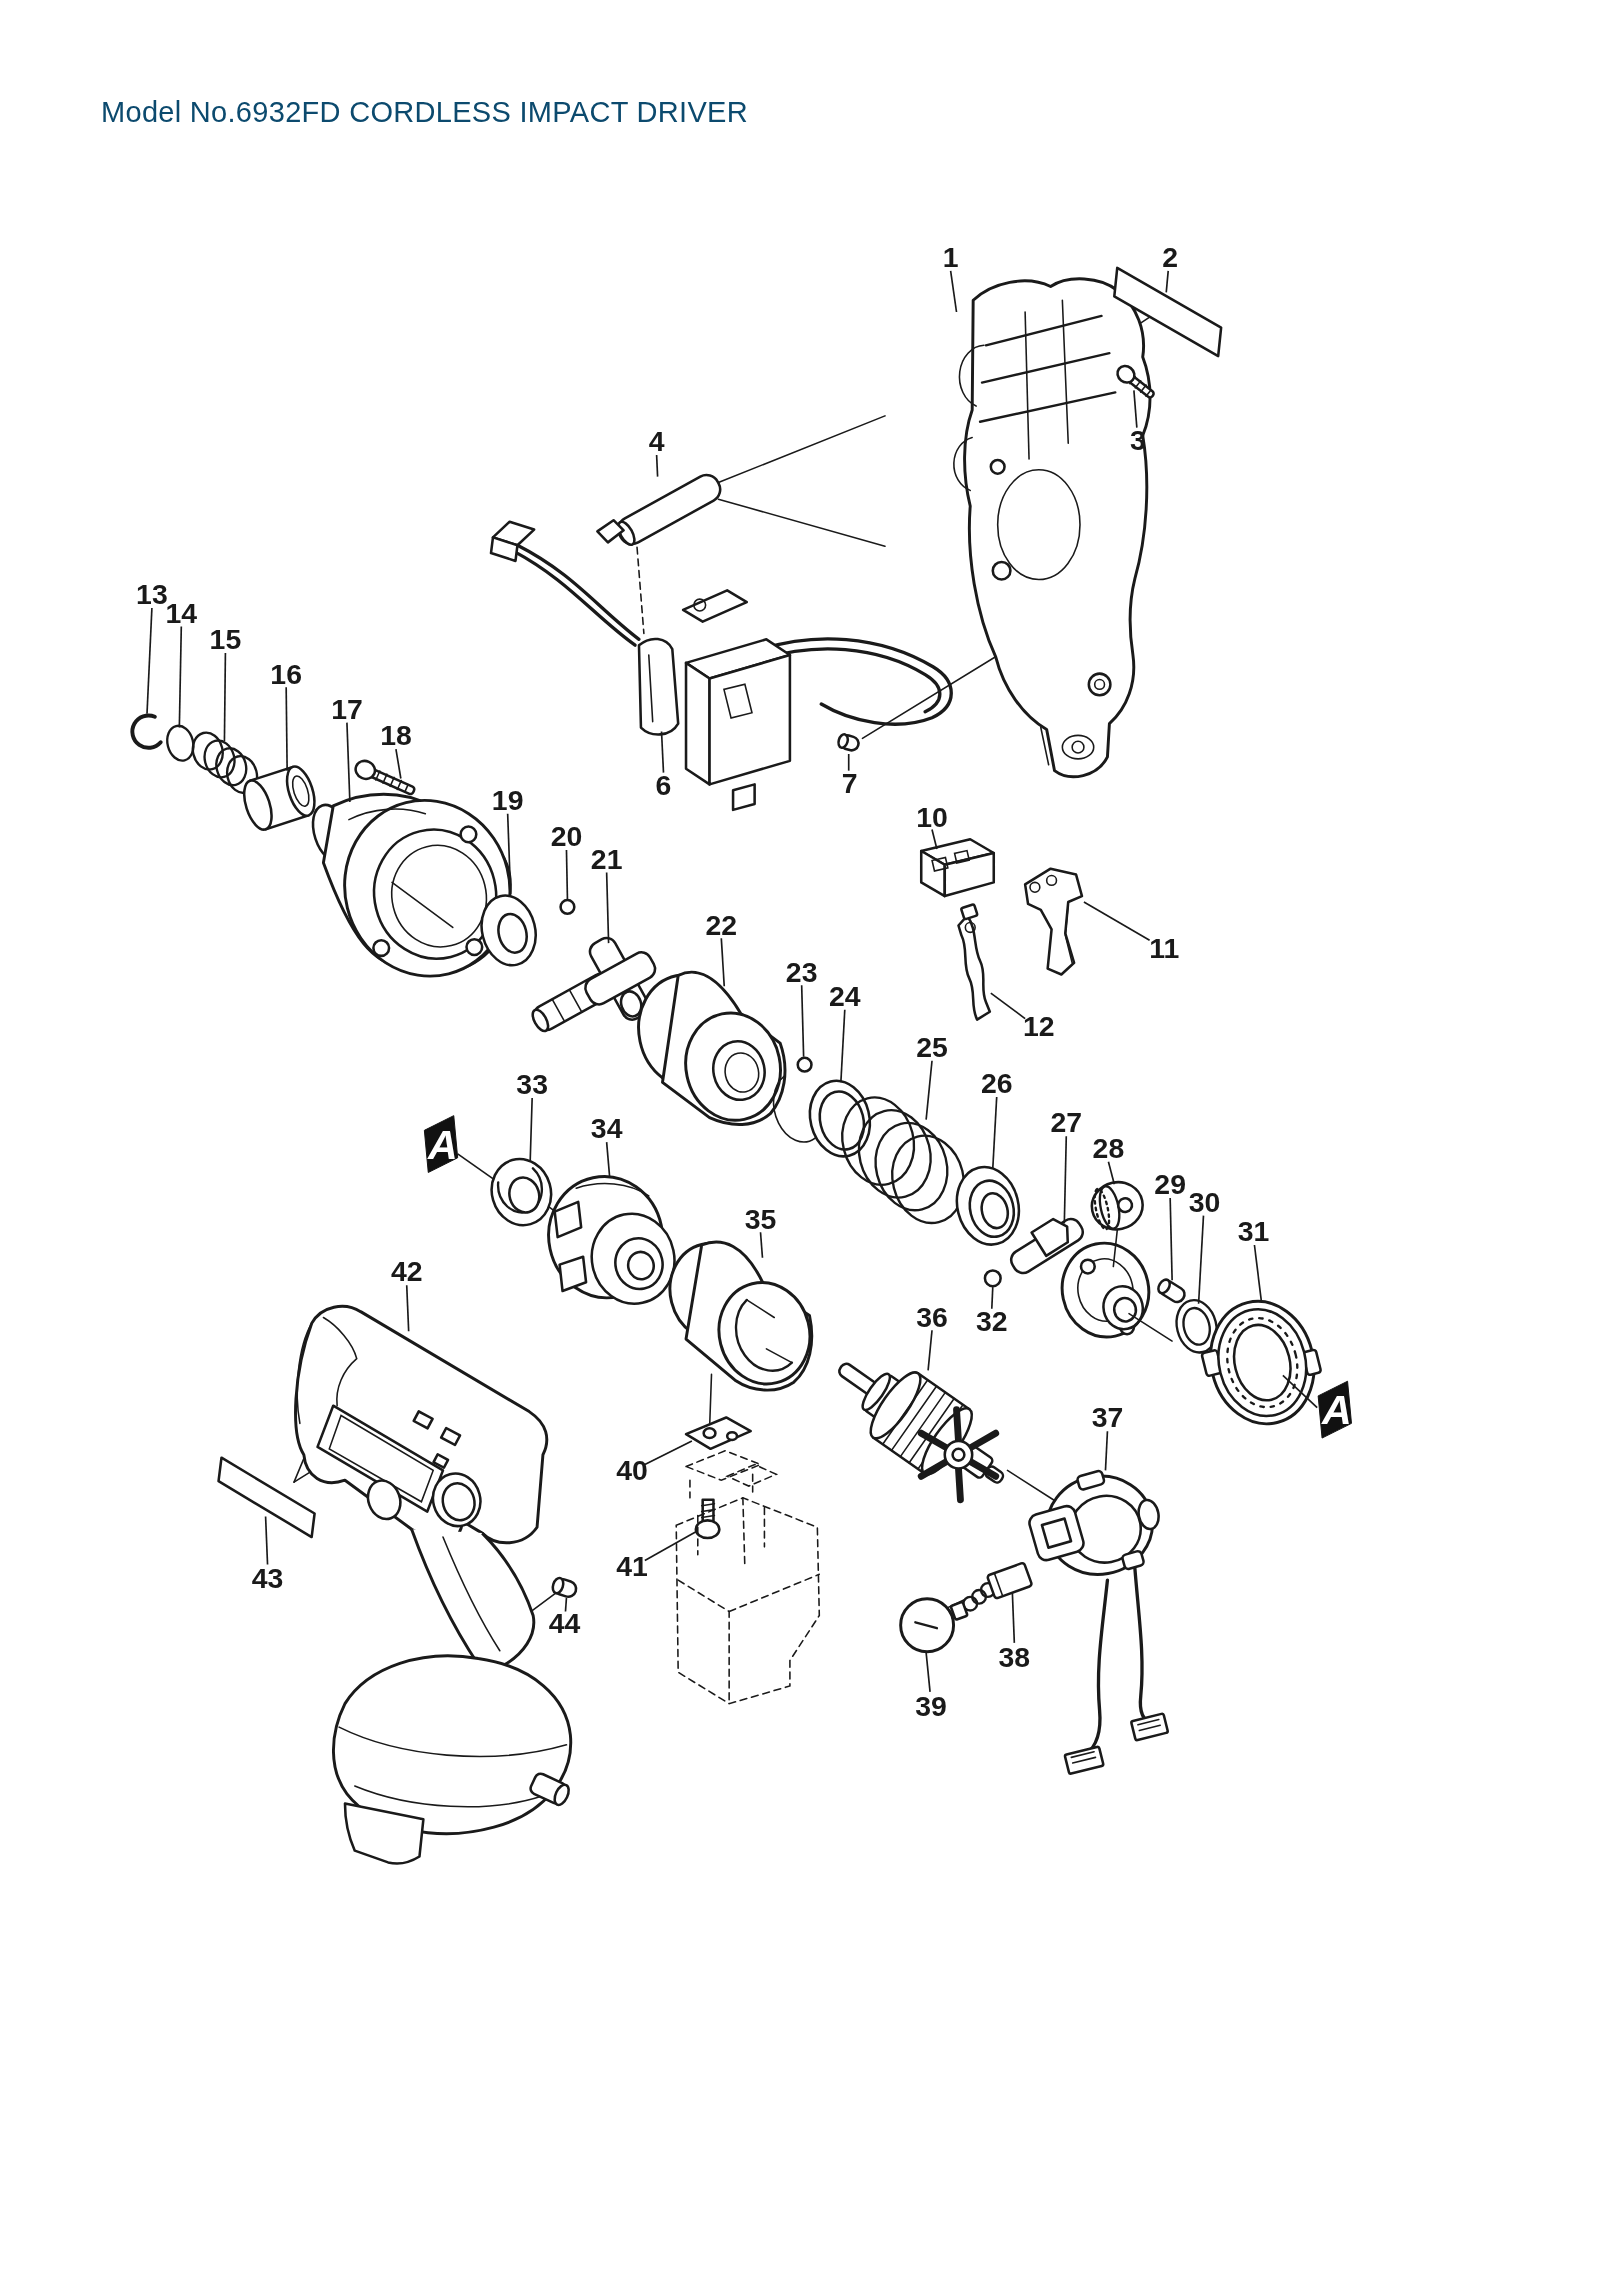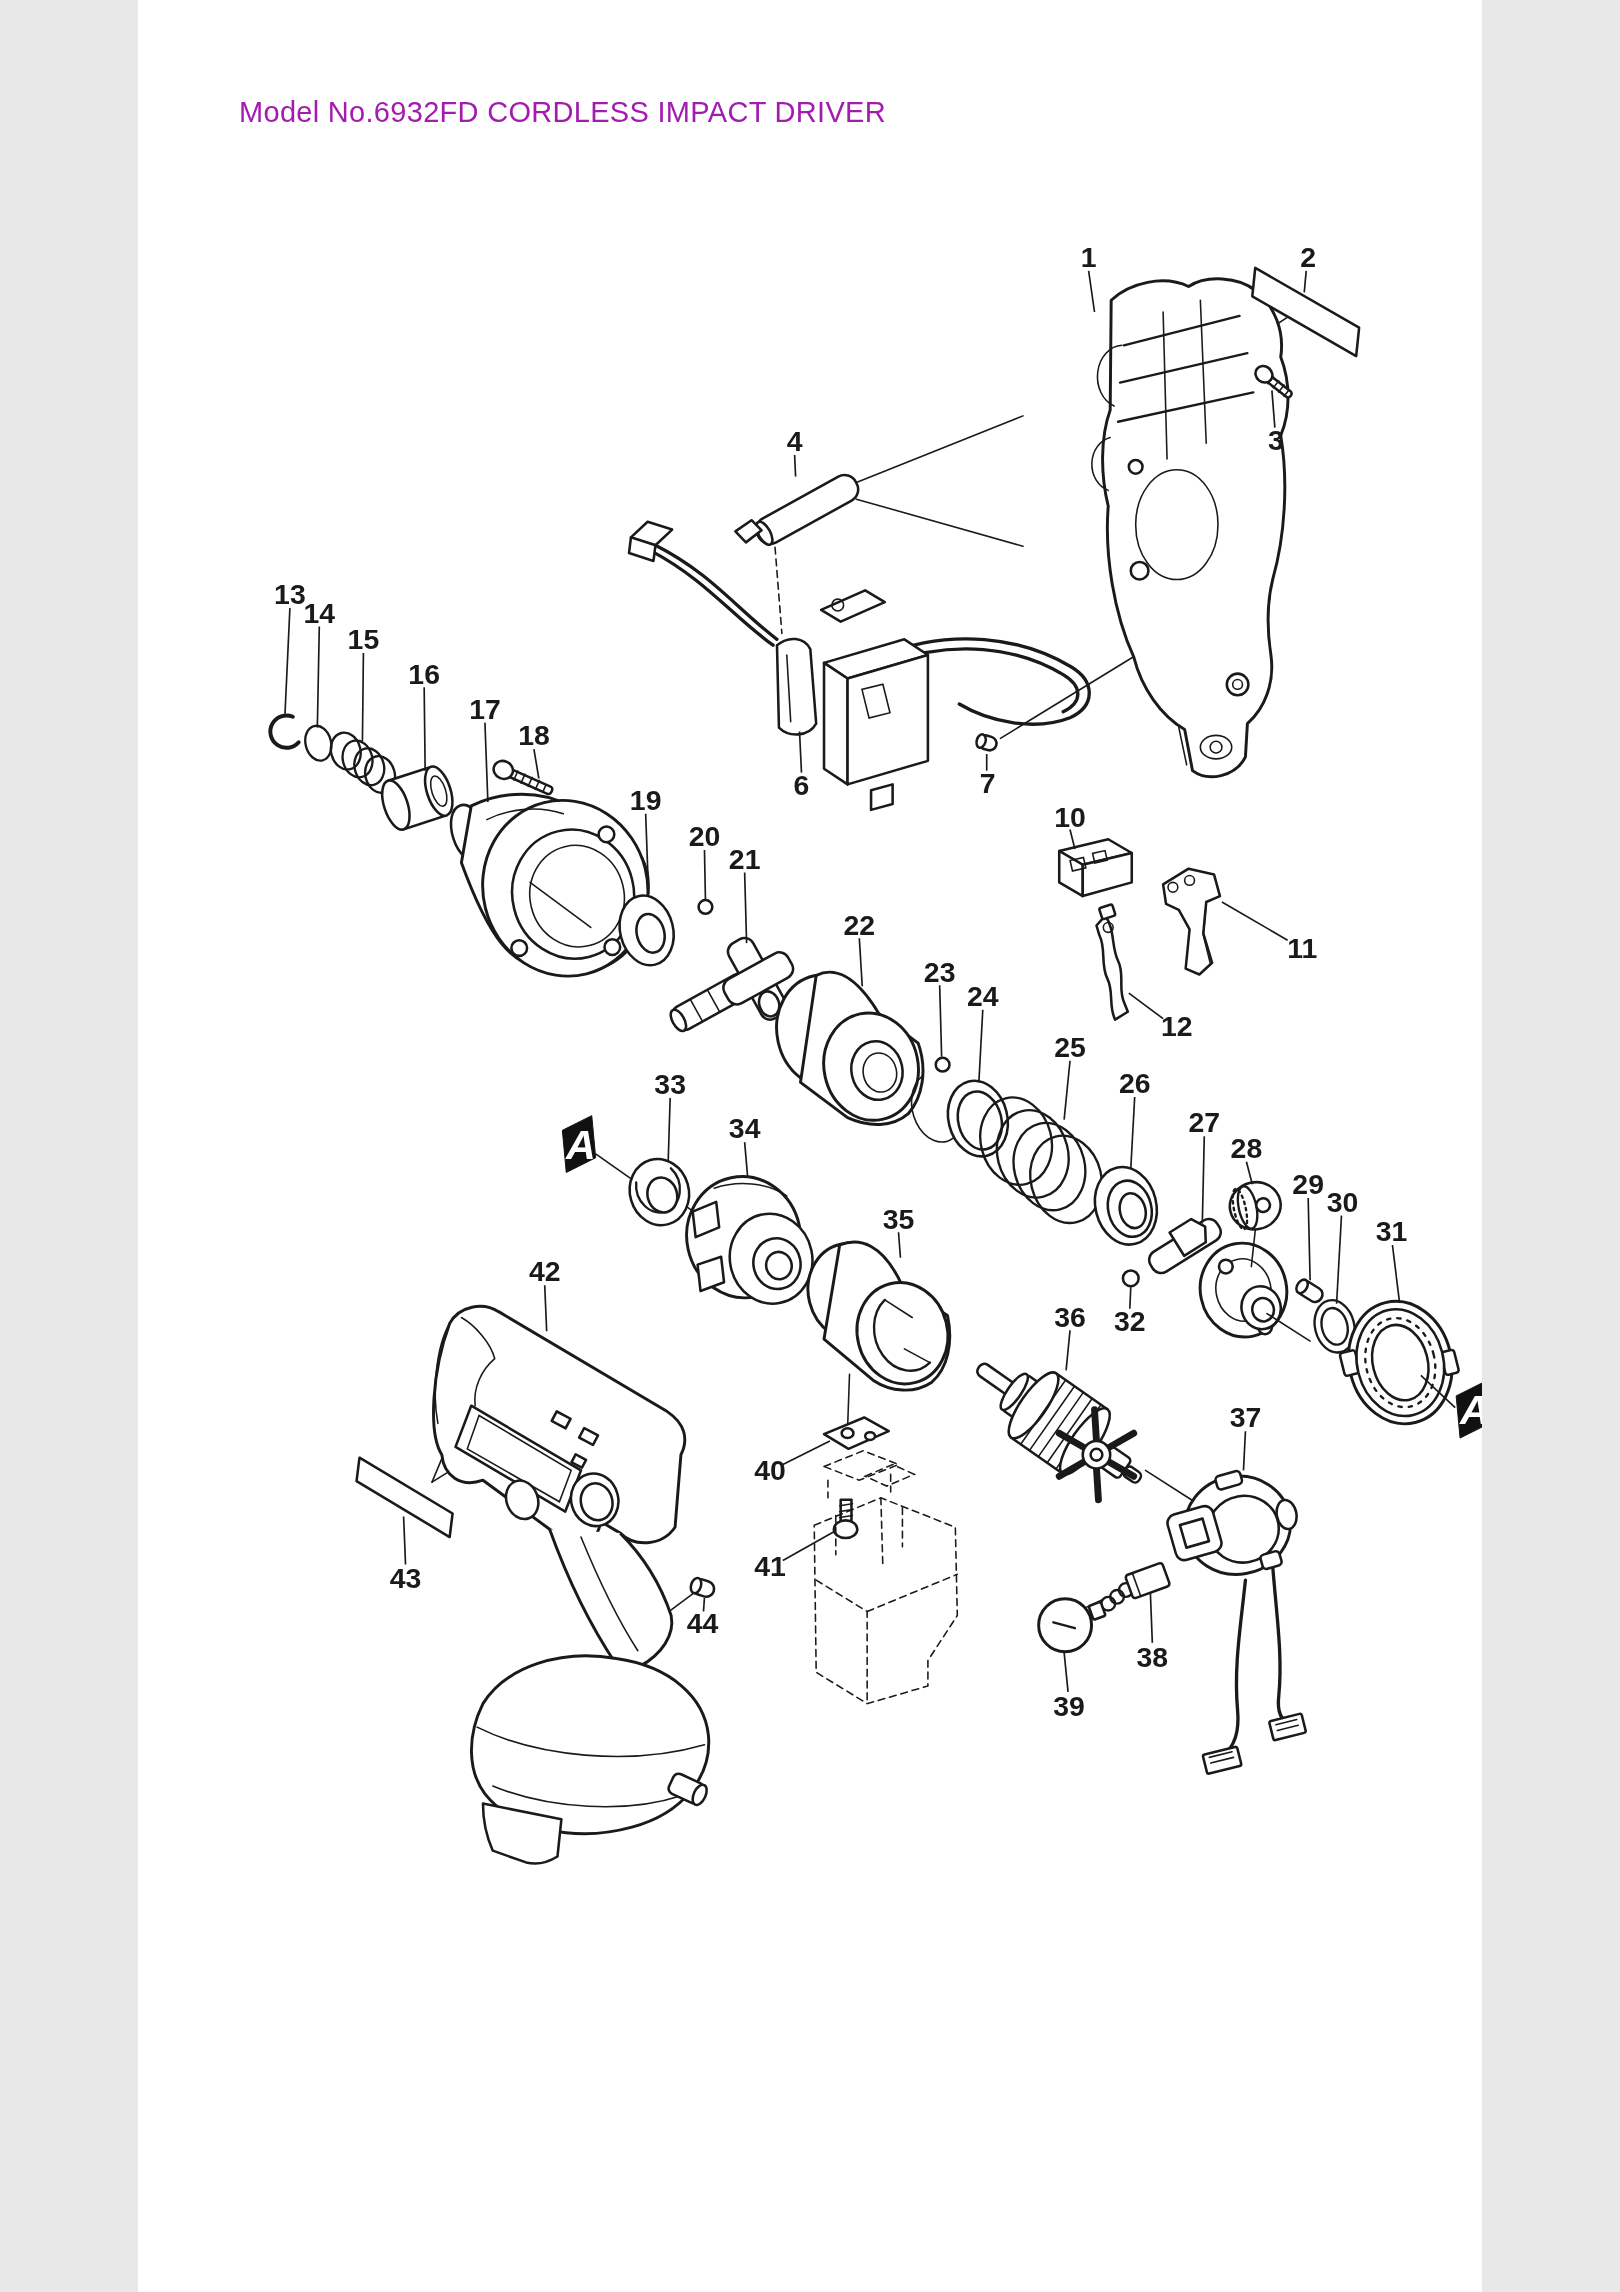--- a/index.html
+++ b/index.html
@@ -1,17 +1,17 @@
 <!DOCTYPE html>
 <html><head>
 <meta charset="utf-8">
 <style>
   html,body{margin:0;padding:0;background:#e8e8e8;}
-  .page{position:relative;width:1344px;height:2293px;background:#ffffff;margin:0 auto;overflow:hidden;
-        font-family:"Liberation Sans", sans-serif;color:#a21caf;}
+  .page{position:relative;width:1620px;height:2293px;background:#ffffff;margin:0 auto;overflow:hidden;
+        font-family:"Liberation Sans", sans-serif;color:#0c4a6e;}
   .title{position:absolute;left:101px;top:96px;font-size:29px;font-weight:400;letter-spacing:0.3px;white-space:nowrap;}
   svg.diagram{position:absolute;left:0;top:0;}
   
   .ln{fill:none;stroke:#1a1a1a;stroke-width:2.4;stroke-linecap:round;stroke-linejoin:round;}
   .fw{fill:#ffffff;stroke:#1a1a1a;stroke-width:2.6;stroke-linecap:round;stroke-linejoin:round;}
   .fw3{fill:#ffffff;stroke:#1a1a1a;stroke-width:3;stroke-linejoin:round;}
   .thin{fill:none;stroke:#1a1a1a;stroke-width:1.6;stroke-linecap:round;}
   .dash{stroke-dasharray:7 5;}
   .thick{fill:none;stroke:#1a1a1a;stroke-width:4;stroke-linecap:round;}
   .wire{fill:none;stroke:#1a1a1a;stroke-width:3.4;stroke-linecap:round;}

